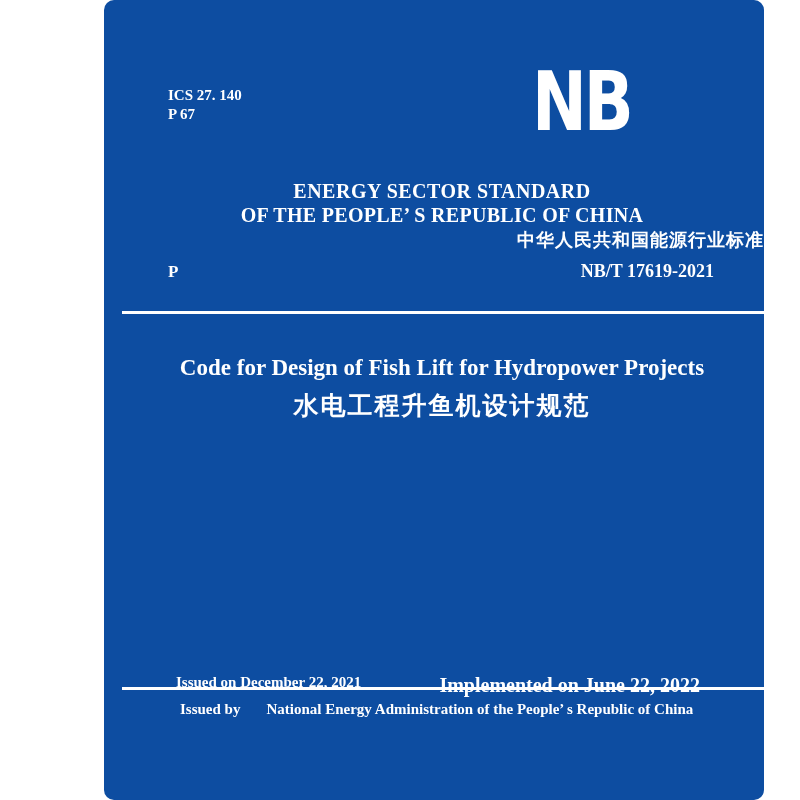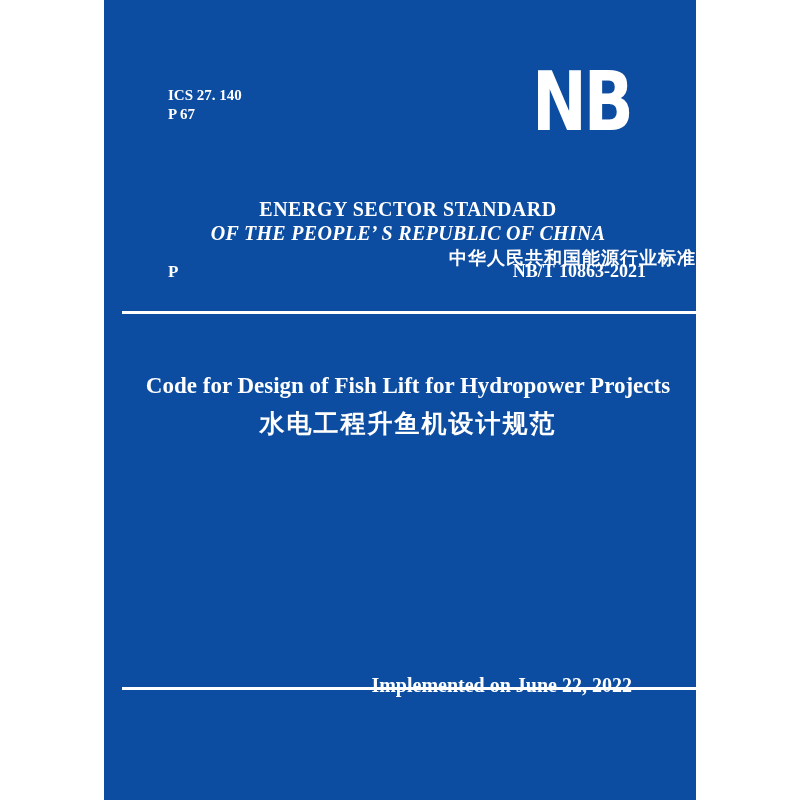--- a/index.html
+++ b/index.html
@@ -2,39 +2,40 @@
 <html><head>
 <meta charset="utf-8">
 <style>
   html,body{margin:0;padding:0;}
   body{
     width:800px;height:800px;background:#ffffff;overflow:hidden;
     font-family:"Liberation Serif", serif;
   }
   .cover{
     position:relative;
-    width:592px;height:800px;
+    width:660px;height:800px;
     margin:0 0 0 104px;
     background:var(--cover-bg,#0d4da1);
     color:var(--cover-fg,#ffffff);
+    border-radius:10px;
   }
   .abs{position:absolute;white-space:nowrap;}
-  .ctr{left:16px;right:0;text-align:center;margin-top:18px;}
+  .ctr{left:16px;right:0;text-align:center;}
   .b{font-weight:bold;}
   .ics{top:87px;left:64px;font-size:15px;}
   .p59{top:106px;left:64px;font-size:15px;}
   .nb-logo{
     top:61px;left:428px;
     font-family:"DejaVu Sans", sans-serif;
     font-weight:bold;font-size:82px;line-height:1;
     letter-spacing:-4px;
     transform:scaleX(0.80);transform-origin:left top;
   }
   .h-en1{top:180px;font-size:20px;letter-spacing:0.5px;}
-  .h-en2{top:204px;font-size:20px;letter-spacing:0.3px;font-style:italic;}
+  .h-en2{top:204px;font-size:20px;letter-spacing:0.3px;}
   .h-cn{top:228px;font-size:18px;letter-spacing:1px;
     font-family:"Liberation Sans", sans-serif;text-align:right;}
   .class-p{top:262px;left:64px;font-size:17px;}
   .std-no{top:261px;right:50px;font-size:18px;}
   .rule{left:18px;right:0;height:3px;background:var(--cover-fg,#ffffff);}
   .rule1{top:311px;}
   .rule2{top:687px;}
   .title-en{top:355px;font-size:23px;}
   .title-cn{top:389px;font-size:25px;letter-spacing:2px;
     font-family:Liberation Serif, serif;}
@@ -51,25 +52,29 @@
   <div class="abs b ics">ICS 27. 140</div>
   <div class="abs b p59">P 67</div>
 
   <div class="abs nb-logo">NB</div>
 
   <div class="abs ctr b h-en1">ENERGY SECTOR STANDARD</div>
   <div class="abs ctr b h-en2">OF THE PEOPLE’ S REPUBLIC OF CHINA</div>
   <div class="abs ctr b h-cn">中华人民共和国能源行业标准</div>
 
   <div class="abs b class-p">P</div>
-  <div class="abs b std-no">NB/T 10863-2021</div>
+  <div class="abs b std-no">NB/T 17619-2021</div>
 
   <div class="abs rule rule1"></div>
 
   <div class="abs ctr b title-en">Code for Design of Fish Lift for Hydropower Projects</div>
   <div class="abs ctr b title-cn">水电工程升鱼机设计规范</div>
 
+  <div class="abs b date-issued">Issued on December 22, 2021</div>
   <div class="abs b date-impl">Implemented on June 22, 2022</div>
 
   <div class="abs rule rule2"></div>
 
+  <div class="abs b issued-by">
+    <span>Issued by</span><span class="gap"></span><span>National Energy Administration of the People’ s Republic of China</span>
+  </div>
 
 </div>
 
 </body></html>

